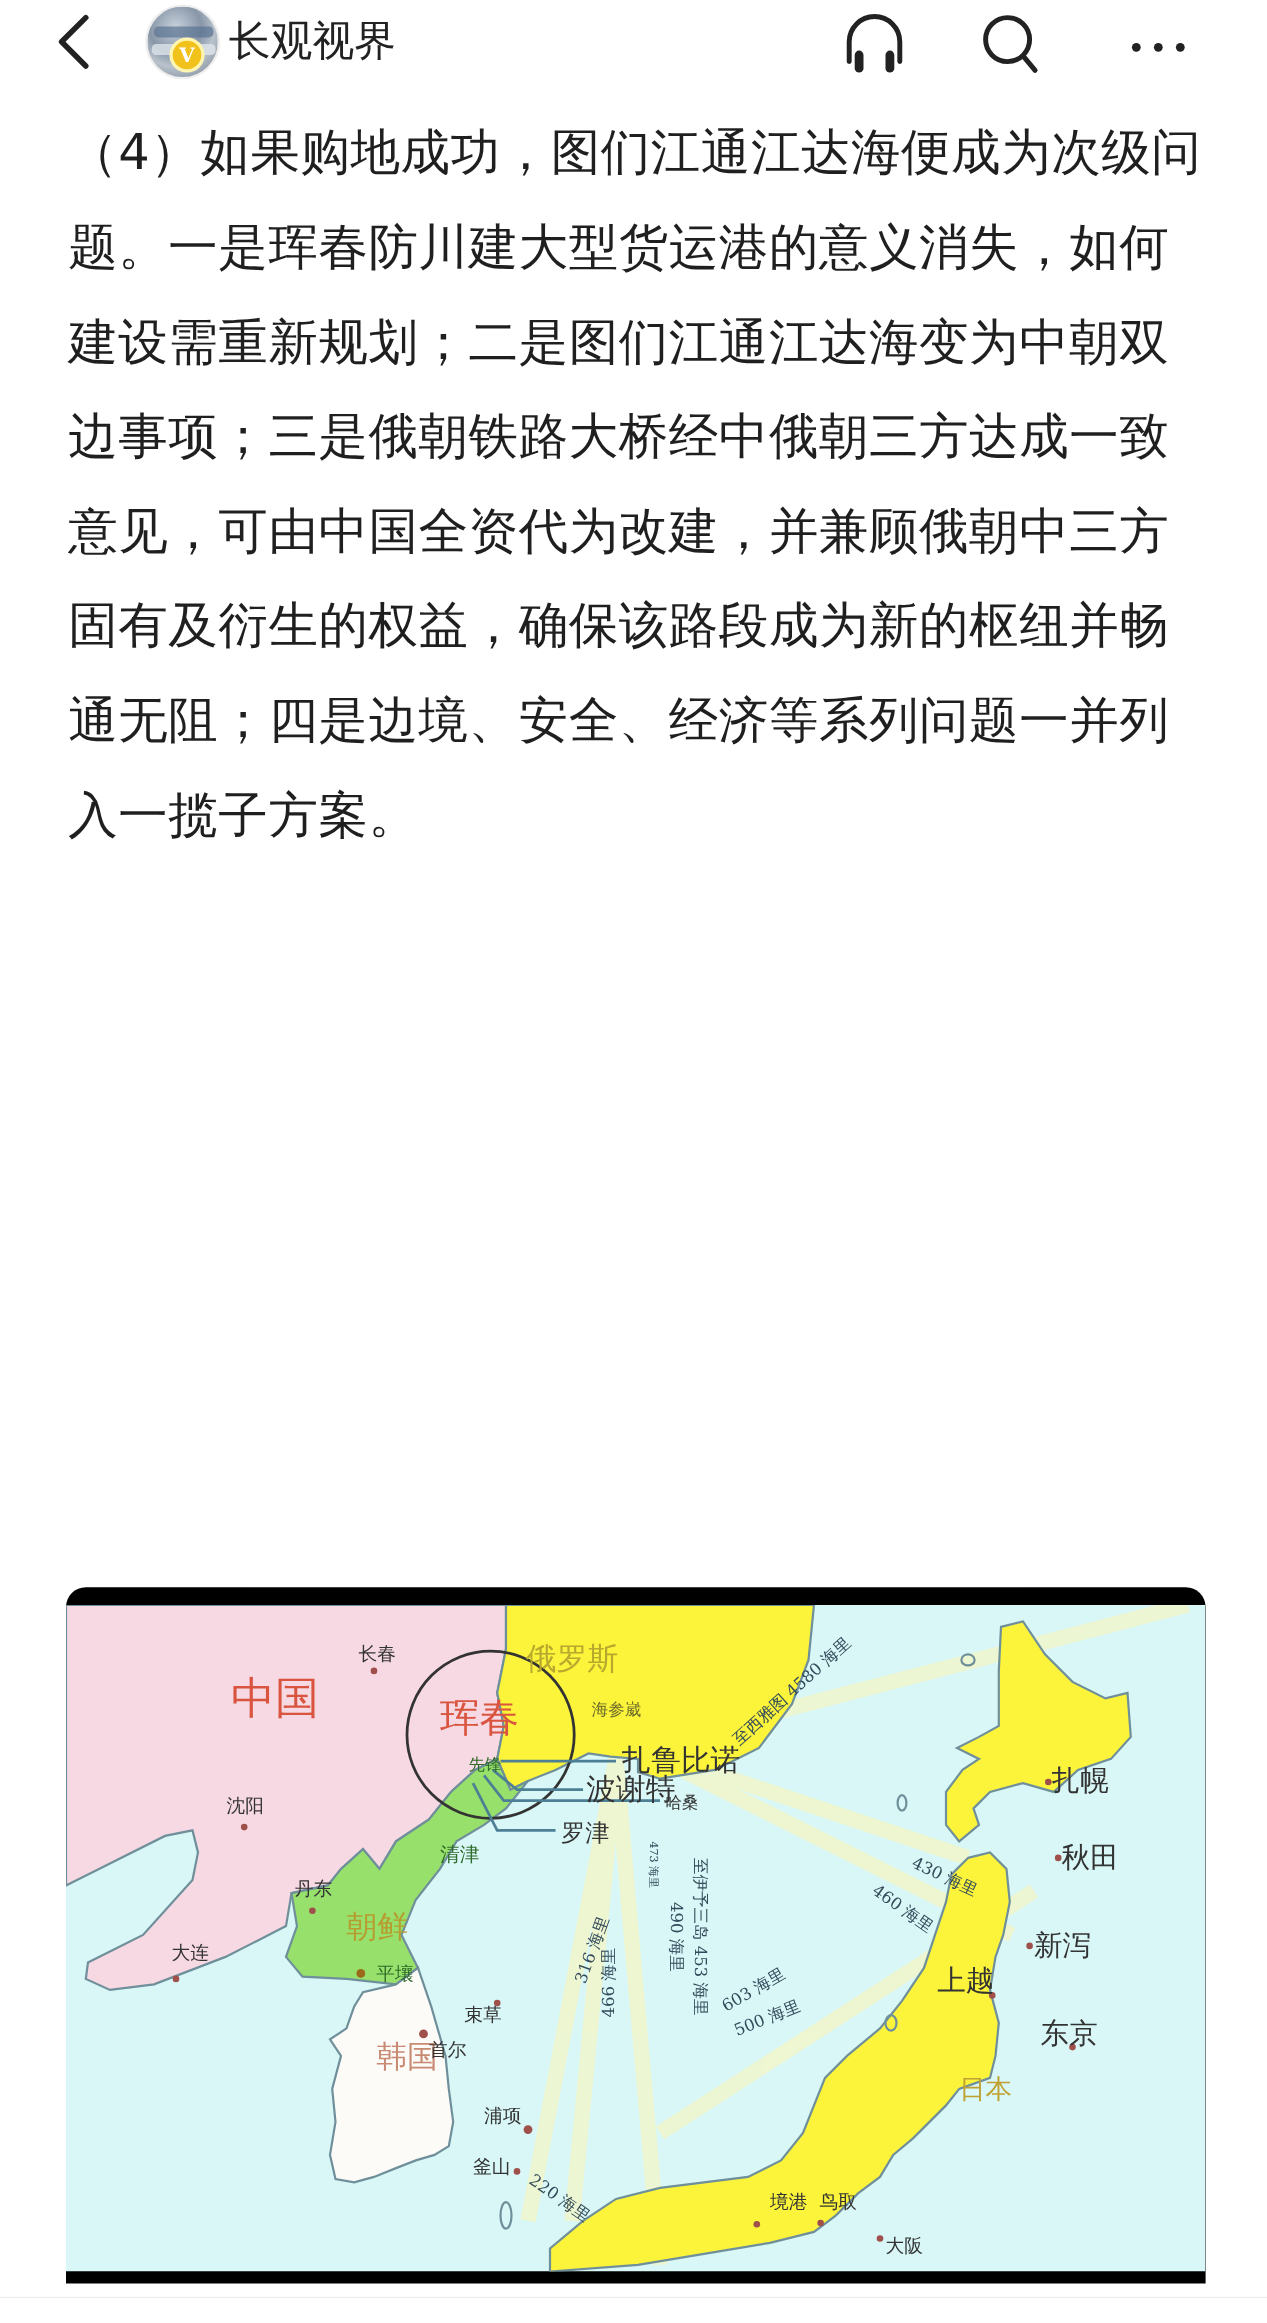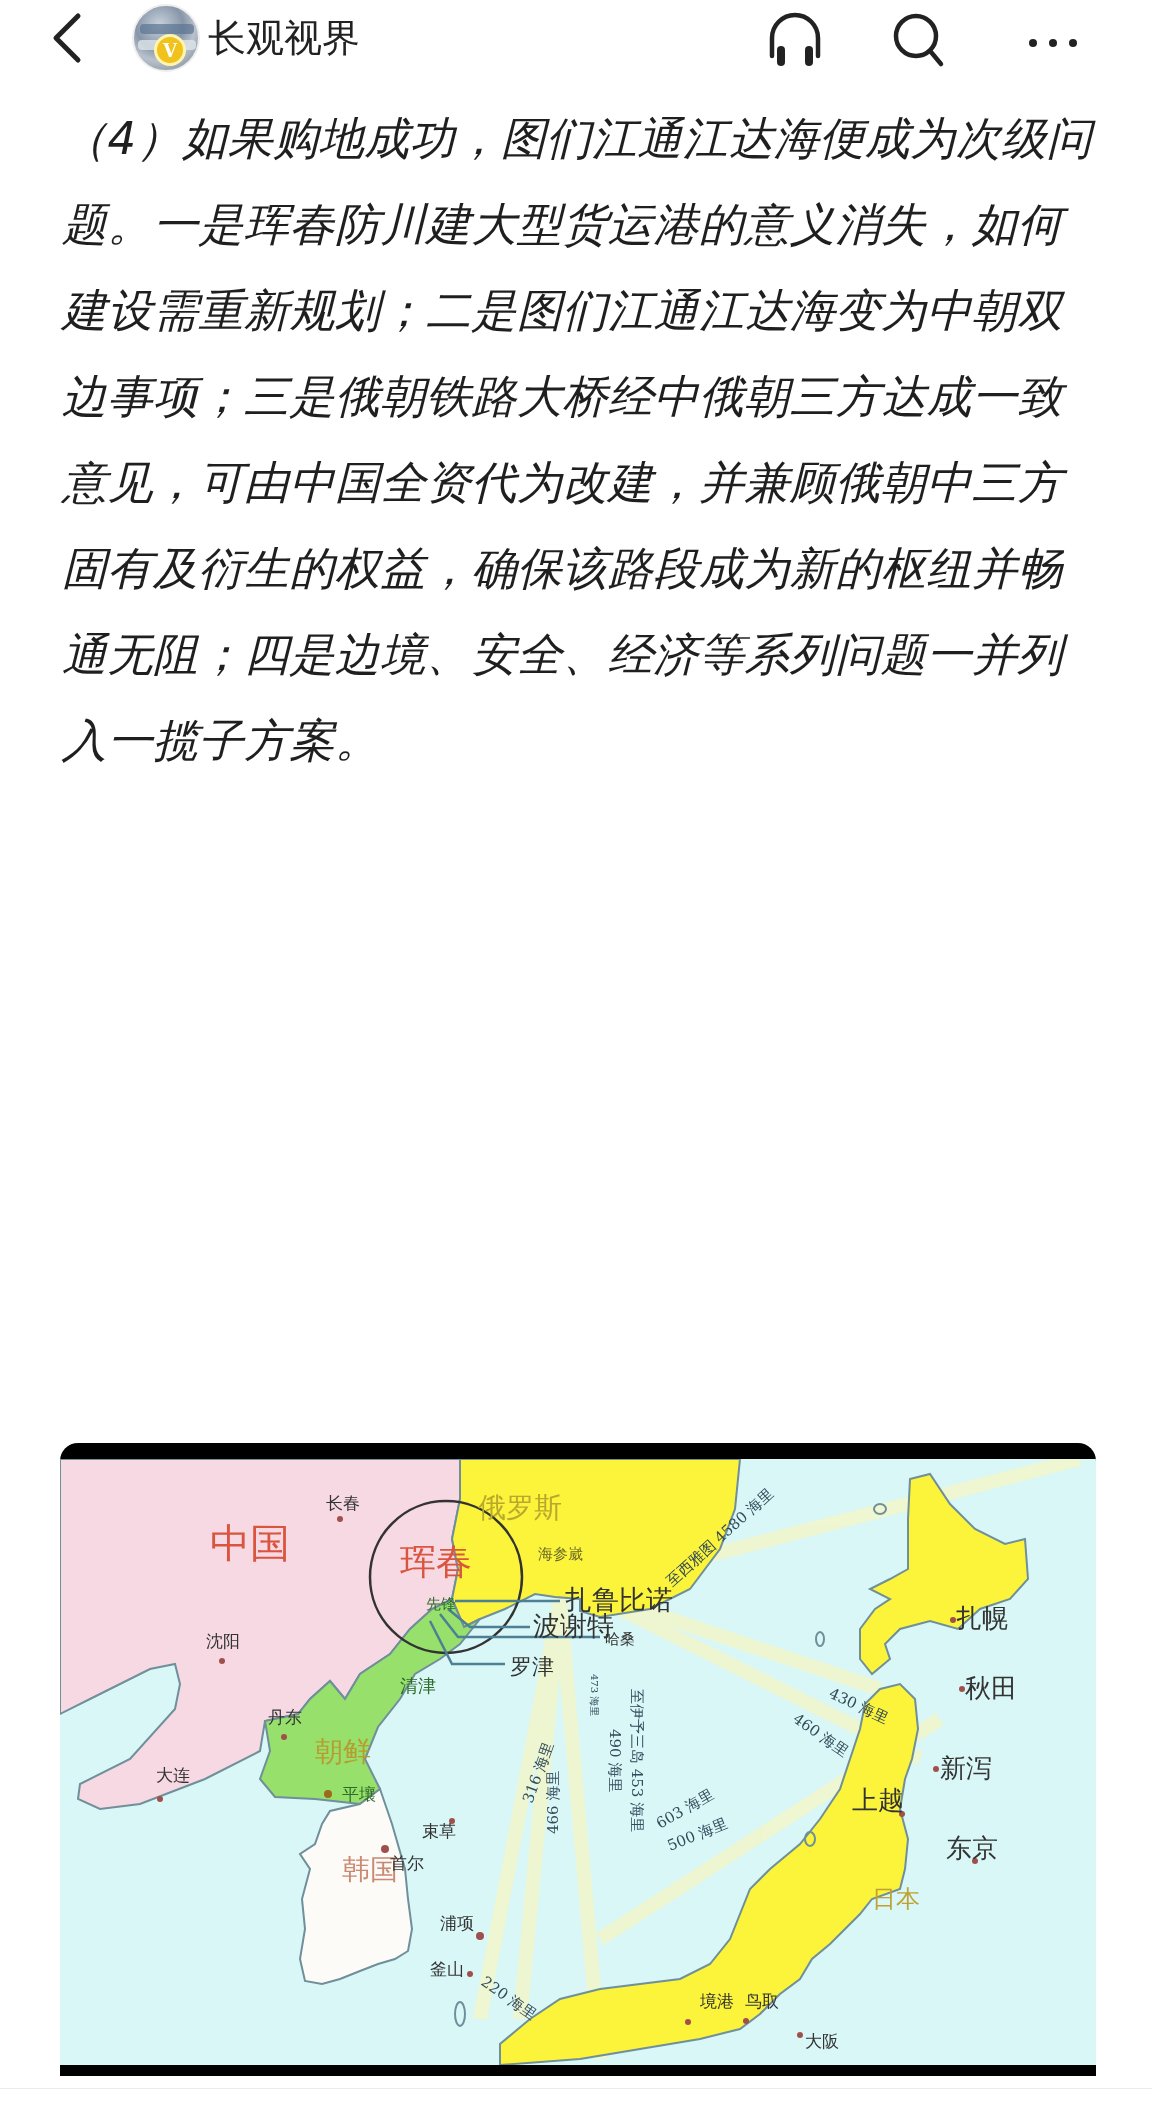--- a/index.html
+++ b/index.html
@@ -32,21 +32,20 @@
   }
   .icon-btn { position: absolute; top: 6px; width: 70px; height: 66px; cursor: pointer; }
   .headphone-btn { left: 760px; }
   .search-btn { left: 886px; }
   .more-btn { left: 1018px; }
 
   .article {
     position: absolute; left: 62px; top: 96px; width: 1040px;
     font-size: 45px; line-height: 86px; color: #1f1f1f;
     letter-spacing: 0.5px;
-    font-style: italic;
   }
   .article p { margin: 0; }
   .para1 { text-indent: 0; }
   .para2 { margin-top: 48px !important; }
 
   .map-wrap {
     position: absolute; left: 60px; top: 1443px; width: 1036px; height: 633px;
     background: #000000; border-radius: 18px 18px 0 0; overflow: hidden;
   }
   .map-wrap svg { position: absolute; left: 0; top: 16px; }

